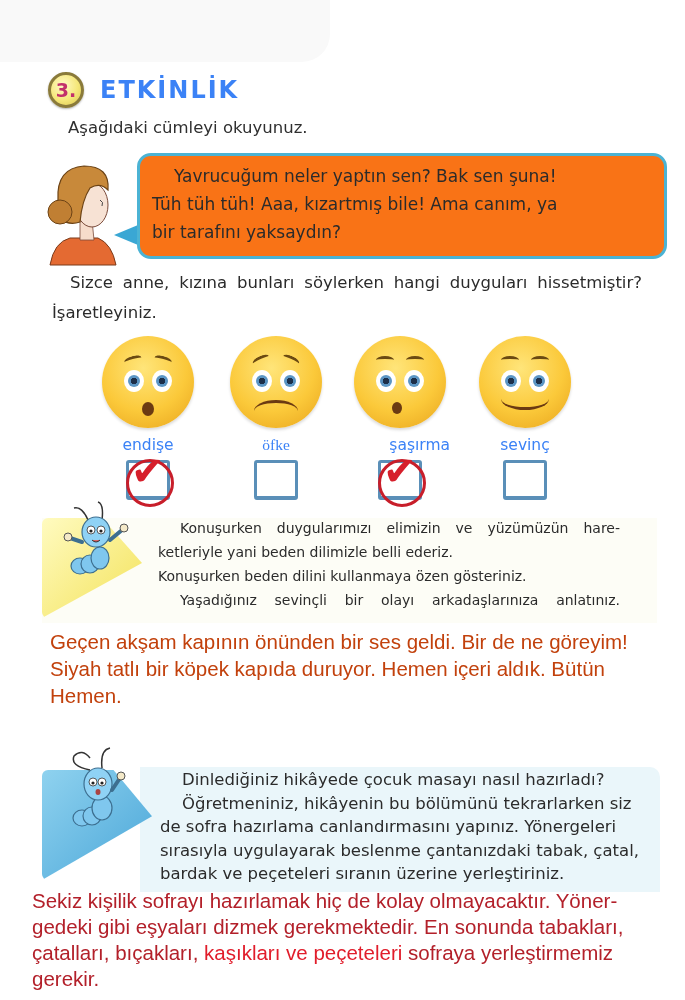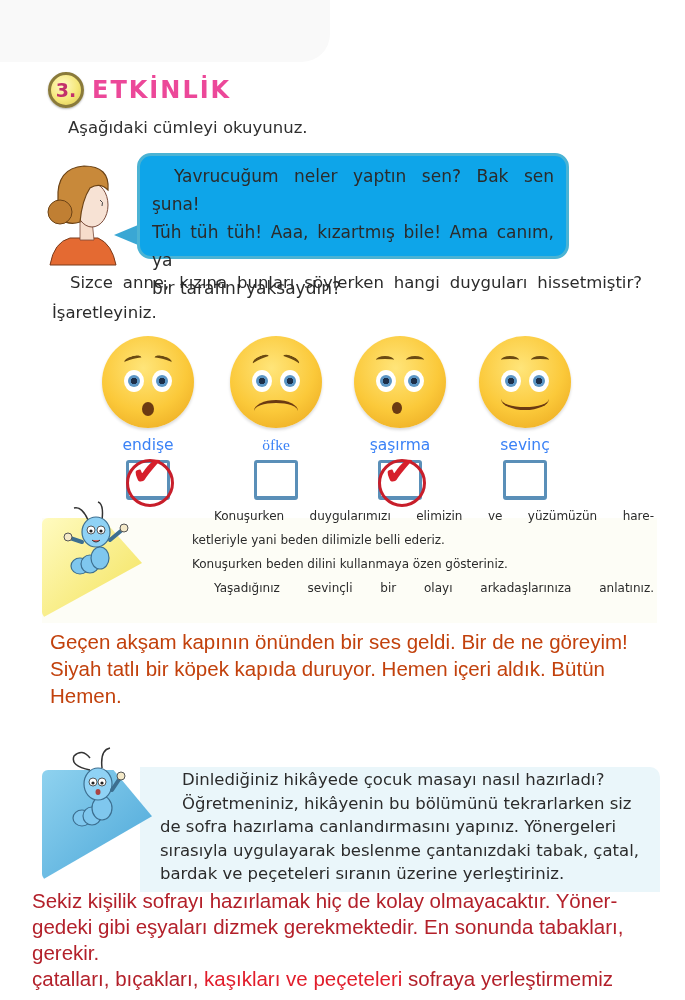--- a/index.html
+++ b/index.html
@@ -7,27 +7,27 @@
     body { position: relative; font-family: "DejaVu Sans", sans-serif; color: #2b2b2b; }
 
     .abs { position: absolute; }
 
     
     .top-band { left: 0; top: 0; width: 330px; height: 62px; background: #f9f9f9; border-bottom-right-radius: 28px; }
 
     
     .activity-header { left: 48px; top: 70px; height: 40px; display: flex; align-items: center; }
     .num-badge { width: 36px; height: 36px; border-radius: 50%; background: radial-gradient(circle at 40% 35%, #fff9c8 0%, #f5e77a 55%, #d9c54a 100%); border: 3px solid #8a7a3a; display: flex; align-items: center; justify-content: center; font-weight: bold; font-size: 19px; color: #c2306b; box-shadow: 0 1px 2px rgba(0,0,0,0.3); }
-    .activity-title { margin-left: 8px; font-size: 24px; font-weight: bold; letter-spacing: 2px; color: #ec4899; font-family: "DejaVu Sans", sans-serif; }
+    .activity-title { margin-left: 16px; font-size: 24px; font-weight: bold; letter-spacing: 2px; color: #3b82f6; font-family: "DejaVu Sans", sans-serif; }
 
     .instruction { left: 68px; top: 118px; font-size: 16.5px; color: #2f2f2f; }
 
     
     .mother { left: 40px; top: 160px; width: 80px; height: 110px; }
-    .bubble { left: 137px; top: 153px; width: 432px; height: 106px; border: 3px solid #4bb3d4; border-radius: 14px; background: #0ea5e9; padding: 6px 12px 0 12px; font-size: 17px; line-height: 28px; color: #2b2b2b; }
+    .bubble { left: 137px; top: 153px; width: 530px; height: 106px; border: 3px solid #4bb3d4; border-radius: 14px; background: #f97316; padding: 6px 12px 0 12px; font-size: 17px; line-height: 28px; color: #2b2b2b; }
     .bubble-tail { left: 114px; top: 225px; width: 0; height: 0; border-top: 10px solid transparent; border-bottom: 10px solid transparent; border-right: 24px solid #3aa7d4; }
     .bubble p { text-align: justify; text-align-last: left; }
     .indent { text-indent: 22px; }
 
     .question { left: 52px; top: 268px; width: 590px; font-size: 16.5px; line-height: 30px; text-align: justify; }
 
     
     .emoji-row { left: 100px; top: 336px; width: 490px; height: 175px; }
     .emoji-item { position: absolute; width: 100px; text-align: center; }
     .emoji-face { width: 92px; height: 92px; border-radius: 50%; margin: 0 auto; background: radial-gradient(circle at 45% 35%, #ffe57a 0%, #fbc93a 55%, #e7a21b 100%); position: relative; box-shadow: 0 2px 3px rgba(0,0,0,0.15); }
@@ -40,21 +40,21 @@
     .mouth-sad { position: absolute; left: 24px; top: 64px; width: 44px; height: 22px; border-top: 3px solid #6b3a12; border-radius: 50% 50% 0 0; }
     .mouth-smile { position: absolute; left: 22px; top: 52px; width: 48px; height: 22px; border-bottom: 3px solid #6b3a12; border-radius: 0 0 50% 50%; }
     .emoji-label { margin-top: 8px; font-size: 15.5px; color: #3b82f6; }
     .checkbox { width: 44px; height: 40px; margin: 6px auto 0; border: 3px solid #5a8fb8; border-bottom-width: 4px; border-radius: 3px; position: relative; background: #fff; }
     .checkbox.checked::before { content: ""; position: absolute; left: -3px; top: -4px; width: 42px; height: 42px; border: 3px solid #c81e2a; border-radius: 50%; }
     .check-mark { position: absolute; left: 2px; top: -12px; font-size: 40px; color: #d61f2b; font-weight: bold; line-height: 1; }
 
     
     .info1 { left: 42px; top: 518px; width: 615px; height: 105px; background: #fdfdf6; }
     .tri-yellow { left: 42px; top: 518px; width: 100px; height: 100px; background: linear-gradient(135deg, #fffbc0, #f3e25a); clip-path: polygon(0 0, 60% 0, 100% 45%, 0 100%); border-radius: 6px; }
-    .info1-text { left: 158px; top: 504px; width: 462px; font-size: 12px; line-height: 24px; margin-left: 34px; }
+    .info1-text { left: 158px; top: 516px; width: 462px; font-size: 14px; line-height: 24px; }
     .info-line { display: block; text-align: justify; text-align-last: justify; white-space: nowrap; }
     .info-line.last { text-align-last: left; }
 
     .story1 { left: 50px; top: 628px; width: 630px; font-family: "Liberation Sans", sans-serif; font-size: 20.5px; line-height: 27px; color: #c2410c; }
 
     .info2 { left: 140px; top: 767px; width: 520px; height: 125px; background: #eaf6fa; border-radius: 0 10px 0 0; }
     .tri-blue { left: 42px; top: 770px; width: 110px; height: 110px; background: linear-gradient(135deg, #8fd2ef, #4aa6d8); clip-path: polygon(0 0, 65% 0, 100% 42%, 0 100%); border-radius: 6px; }
     .info2-text { left: 160px; top: 768px; width: 445px; font-size: 16.5px; line-height: 23.5px; }
 
     .story2 { left: 32px; top: 888px; width: 640px; font-family: "Liberation Sans", sans-serif; font-size: 20.5px; line-height: 26px; color: #b3202a; }
@@ -112,21 +112,21 @@
       <div class="brow l" style="transform:rotate(-25deg);"></div>
         <div class="brow r" style="transform:rotate(25deg);"></div>
       <div class="eye l"></div>
         <div class="eye r"></div>
       <div class="mouth-sad"></div>
     </div>
     <div class="emoji-label">öfke</div>
     <div class="checkbox"></div>
   </div>
 
-  <div class="emoji-item" style="left:250px;">
+  <div class="emoji-item" style="left:250px;text-align:right;">
     <div class="emoji-face">
       <div class="brow l"></div>
         <div class="brow r"></div>
       <div class="eye l"></div>
         <div class="eye r"></div>
       <div class="mouth-o" style="width:10px;height:12px;left:38px;"></div>
     </div>
     <div class="emoji-label">şaşırma</div>
     <div class="checkbox checked">
       <span class="check-mark">✔</span>
@@ -199,15 +199,15 @@
   <span class="info-line last" style="padding-left:22px;">Dinlediğiniz hikâyede çocuk masayı nasıl hazırladı?</span>
   <span class="info-line" style="padding-left:22px;">Öğretmeniniz, hikâyenin bu bölümünü tekrarlarken siz</span>
   <span class="info-line">de sofra hazırlama canlandırmasını yapınız. Yönergeleri</span>
   <span class="info-line">sırasıyla uygulayarak beslenme çantanızdaki tabak, çatal,</span>
   <span class="info-line last">bardak ve peçeteleri sıranın üzerine yerleştiriniz.</span>
 </div>
 
 <div class="abs story2">
   <div>Sekiz kişilik sofrayı hazırlamak hiç de kolay olmayacaktır. Yöner-</div>
   <div>gedeki gibi eşyaları dizmek gerekmektedir. En sonunda tabakları,</div>
+  <div><span>çatalları, bıçakları, </span><span class="hl">kaşıkları ve peçeteleri</span><span> sofraya yerleştirmemiz</span></div>
   <div>gerekir.</div>
-  <div><span>çatalları, bıçakları, </span><span class="hl">kaşıkları ve peçeteleri</span><span> sofraya yerleştirmemiz</span></div>
 </div>
 
 </body></html>

